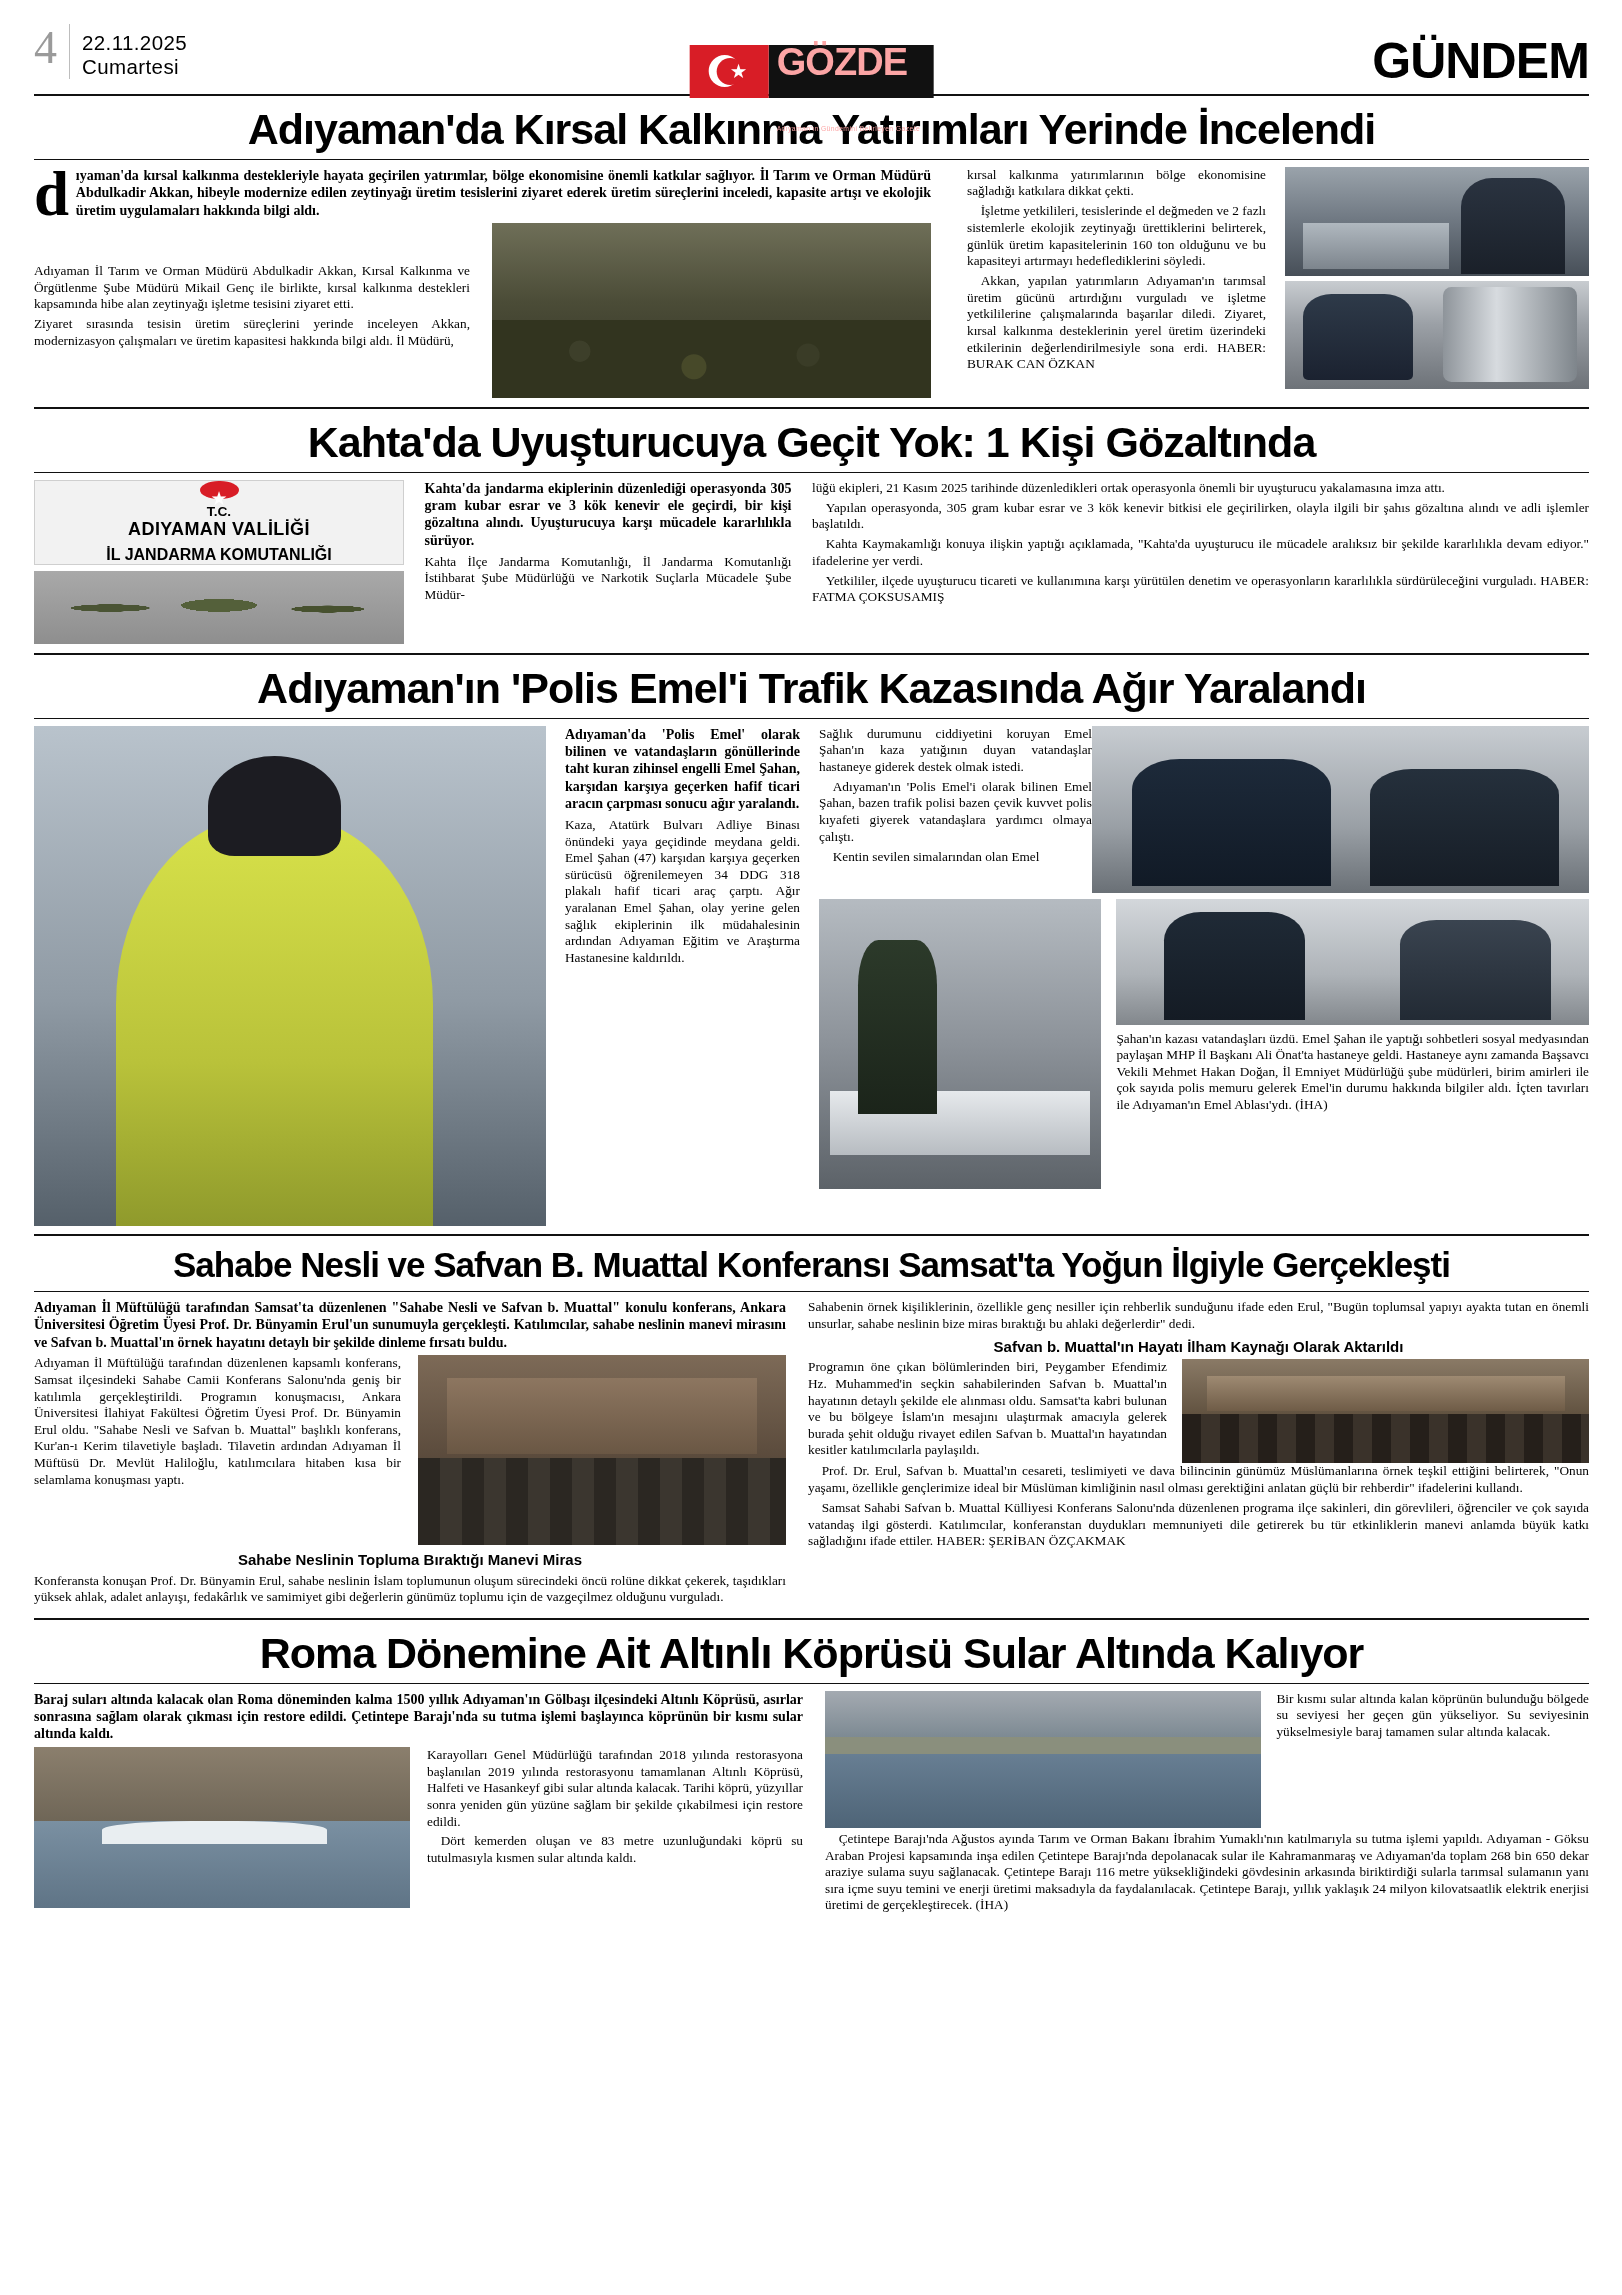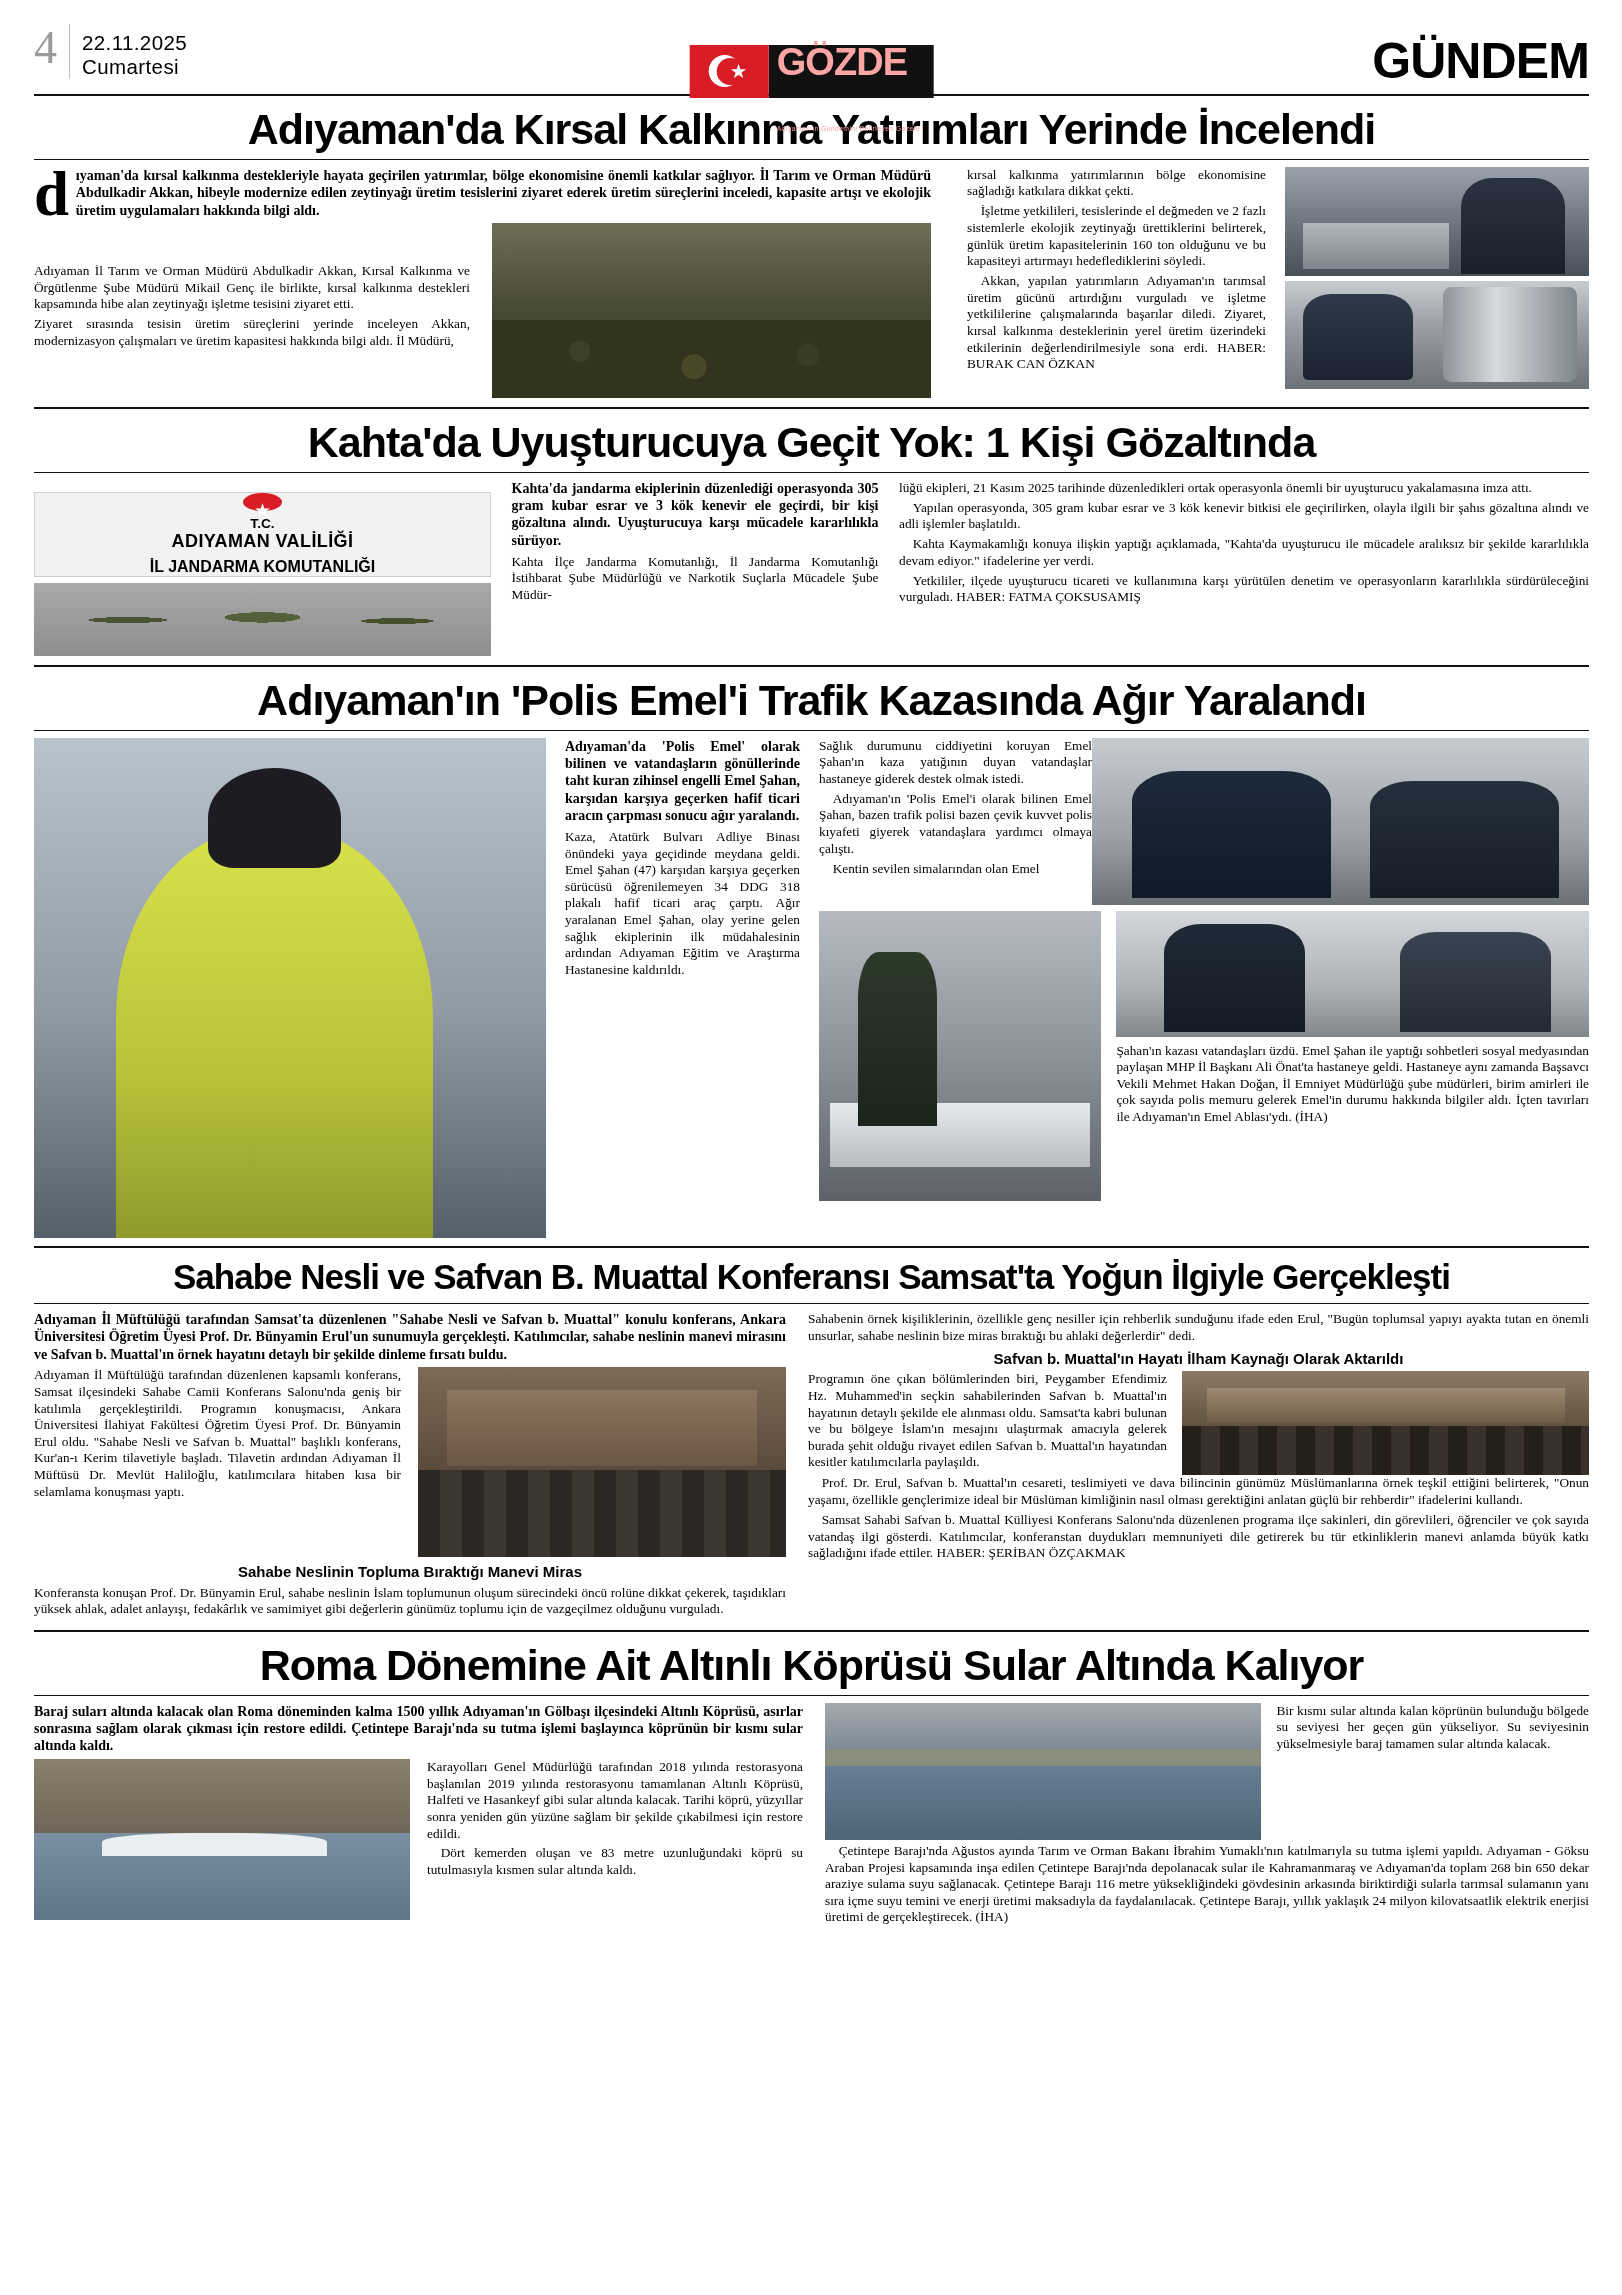--- a/index.html
+++ b/index.html
@@ -340,21 +340,21 @@
       </div>
     </div>
   </div>
 
   <div class="rule-top" style="margin-top:8.5px;"></div>
   <div class="art">
     <h1 class="head">Kahta'da Uyuşturucuya Geçit Yok: 1 Kişi Gözaltında</h1>
     <div class="hr-thin" style="margin-bottom:6.8px;"></div>
 
     <div class="flexrow" style="gap:20.5px;">
-      <div style="width:457px;margin-top:12px;">
+      <div style="width:370px;">
         <div class="ph sign" style="height:85px;">
           <div class="crest"></div>
           <div class="l1">T.C.</div>
           <div class="l2">ADIYAMAN VALİLİĞİ</div>
           <div class="l3">İL JANDARMA KOMUTANLIĞI</div>
         </div>
         <div class="ph imgHemp" style="height:73px; margin-top:6.8px;"></div>
       </div>
 
       <div style="width:367px;">

